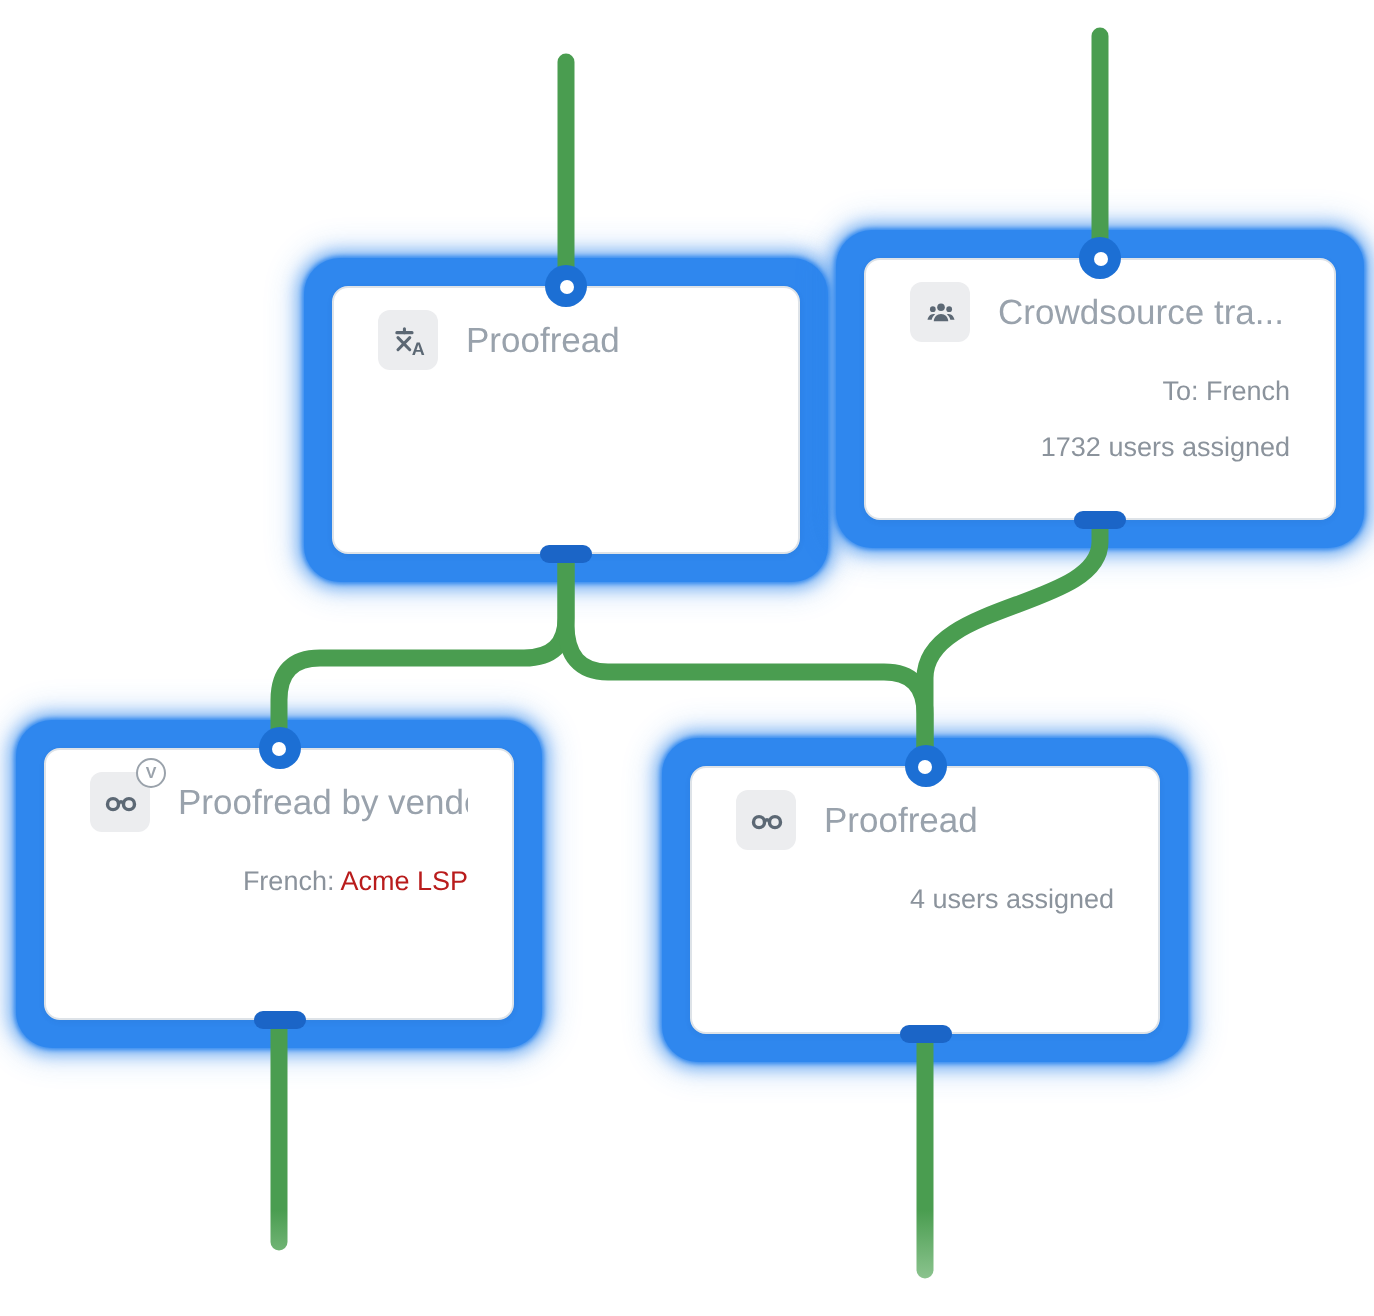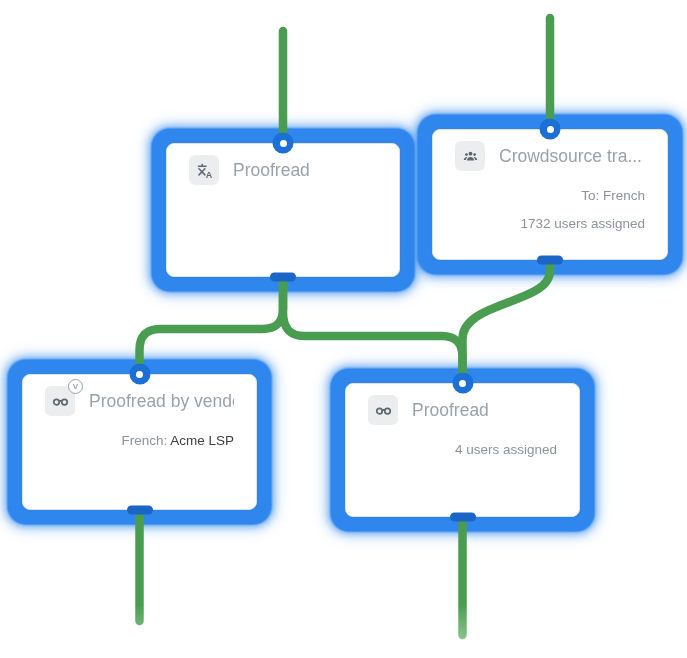--- a/index.html
+++ b/index.html
@@ -65,21 +65,21 @@
   }
   .node-title {
     font-size: 17.5px; color: #99a2ac; font-weight: 400;
     white-space: nowrap; overflow: hidden;
   }
   .info-line {
     font-size: 13.5px; line-height: 19px; color: #8b939c;
     margin-top: 9px; white-space: nowrap; text-align: right;
   }
   .info-line:first-of-type { margin-top: 0; }
-  .vendor-link { color: #404040; }
+  .vendor-link { color: #b91c1c; }
 
   
   .port-top {
     position: absolute; left: 50%; top: 0;
     transform: translate(-50%, -50%);
     width: 21px; height: 21px; border-radius: 50%;
     background: #1c6fd4; z-index: 4;
   }
   .port-top::after {
     content: ""; position: absolute; left: 50%; top: 50%;

